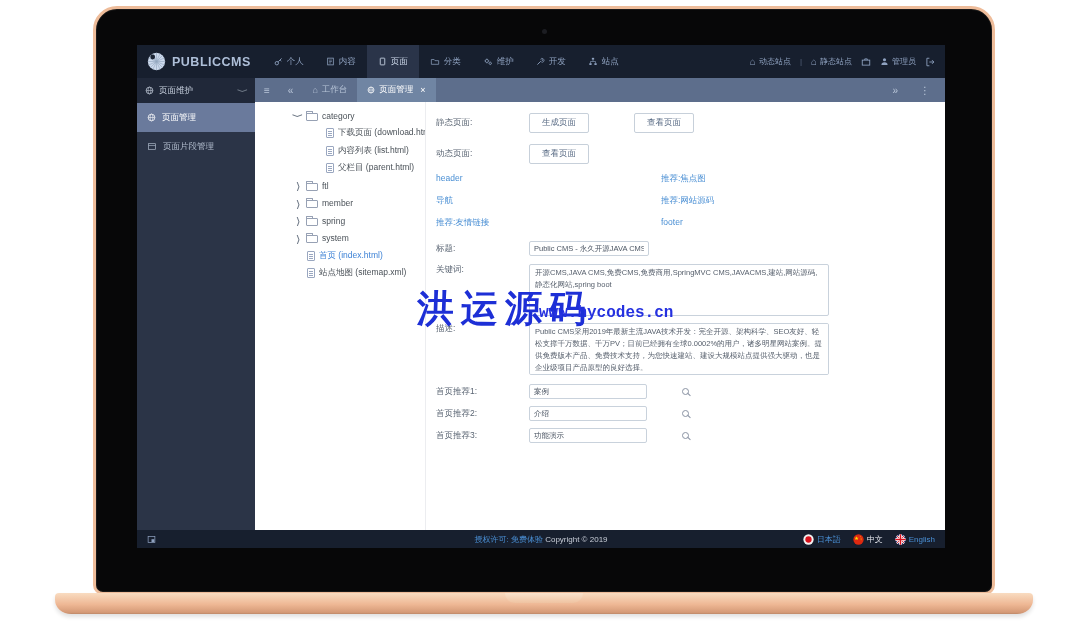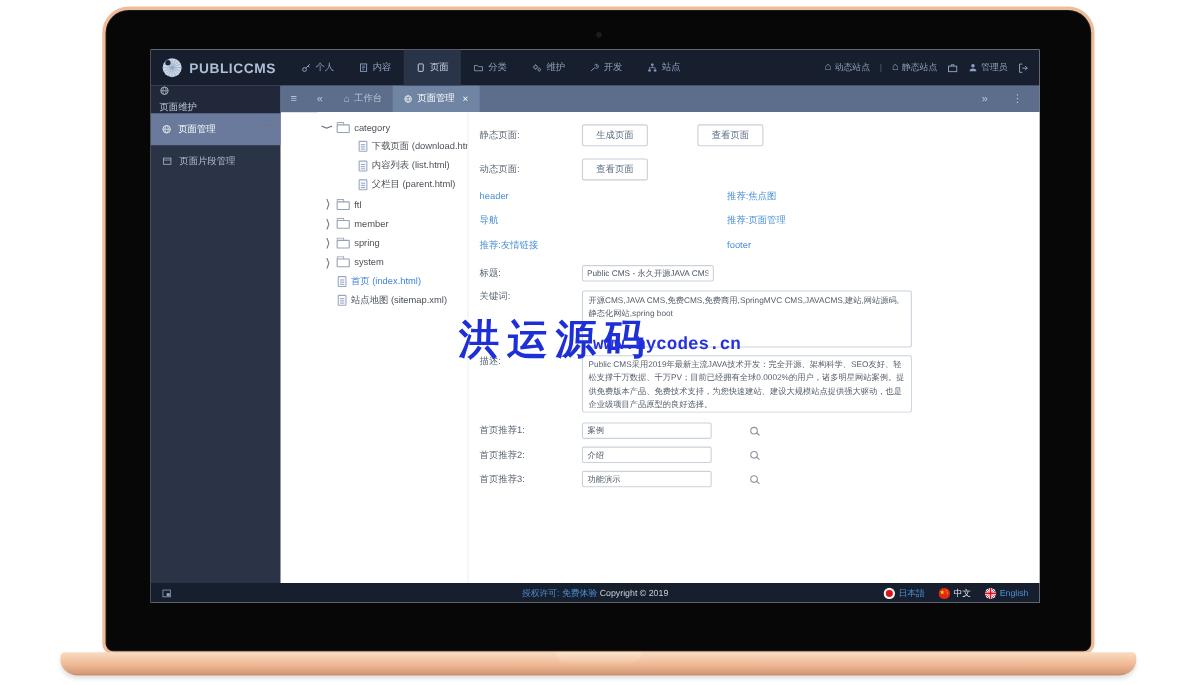--- a/index.html
+++ b/index.html
@@ -34,21 +34,21 @@
   .nav-item.active { background:#2a3449; color:#cdd9ea; }
   .nav-right { margin-left:auto; display:flex; align-items:center; gap:9px; padding-right:10px; font-size:8px; }
   .nav-right a { color:#8fa2c0; text-decoration:none; display:flex; align-items:center; gap:3px; cursor:pointer; }
   .nav-sep { color:#55647e; }
   .icon { display:inline-flex; align-items:center; justify-content:center; }
   .icon svg { display:block; }
 
   
   .body-row { flex:1; display:flex; min-height:0; }
   .sidebar { width:118px; background:#2b3447; color:#b3bece; display:flex; flex-direction:column; flex:none; }
-  .side-header { height:25px; background:#202839; display:flex; align-items:flex-start; gap:5px; padding:0 8px; color:#c6cfdd; cursor:pointer;flex-direction:column; }
+  .side-header { height:25px; background:#202839; display:flex; align-items:center; gap:5px; padding:0 8px; color:#c6cfdd; cursor:pointer; }
   .side-header .caret { margin-left:auto; }
   .side-item { height:29px; display:flex; align-items:center; gap:6px; padding:0 10px; cursor:pointer; }
   .side-item.active { background:#6a7a9c; color:#ffffff; }
 
   .right-col { flex:1; display:flex; flex-direction:column; min-width:0; }
 
   
   .tabbar { height:24px; background:#5d6e8c; display:flex; align-items:stretch; color:#b9c6d9; flex:none; }
   .tb-btn { display:flex; align-items:center; padding:0 9px; cursor:pointer; font-size:10px; }
   .tab { display:flex; align-items:center; gap:4px; padding:0 10px; cursor:pointer; font-size:8.5px; color:#b9c6d9; }
@@ -365,21 +365,21 @@
 
                 <div class="frow">
                   <span class="flabel">动态页面:</span>
                   <button class="btn-plain">查看页面</button>
                 </div>
 
                 <div class="frag-grid">
                   <a class="frag-link">header</a>
                   <a class="frag-link">推荐:焦点图</a>
                   <a class="frag-link">导航</a>
-                  <a class="frag-link">推荐:页面管理</a>
+                  <a class="frag-link">推荐:网站源码</a>
                   <a class="frag-link">推荐:友情链接</a>
                   <a class="frag-link">footer</a>
                 </div>
 
                 <div class="frow" style="margin-bottom:8px;">
                   <span class="flabel">标题:</span>
                   <input class="inp inp-title" value="Public CMS - 永久开源JAVA CMS(" style="">
                 </div>
 
                 <div class="frow top" style="margin-bottom:7px;">

